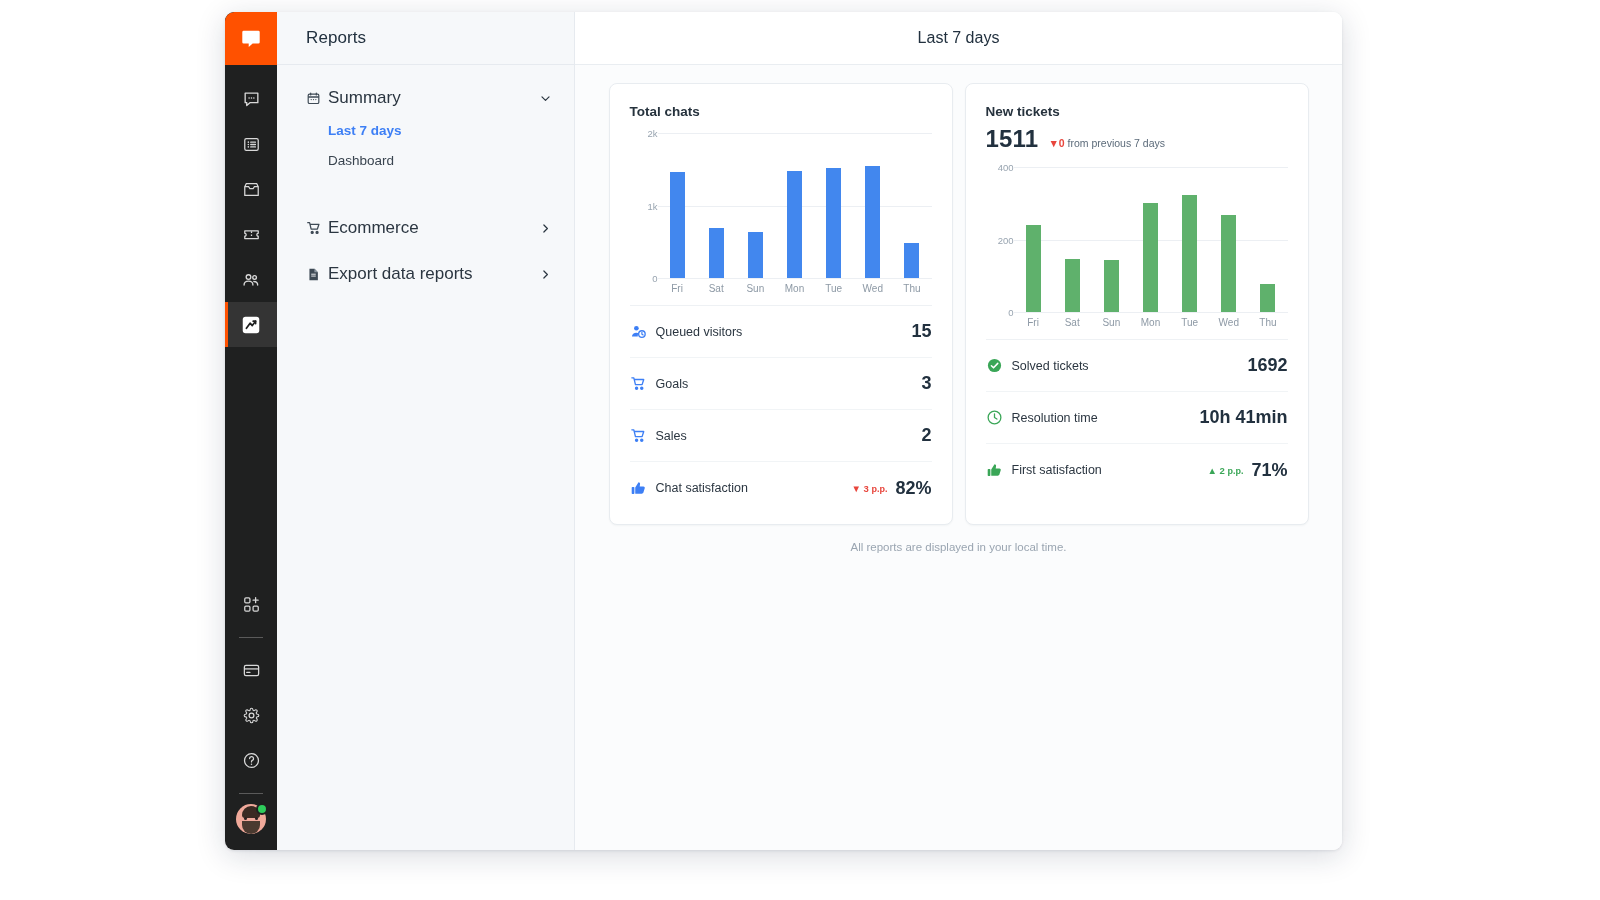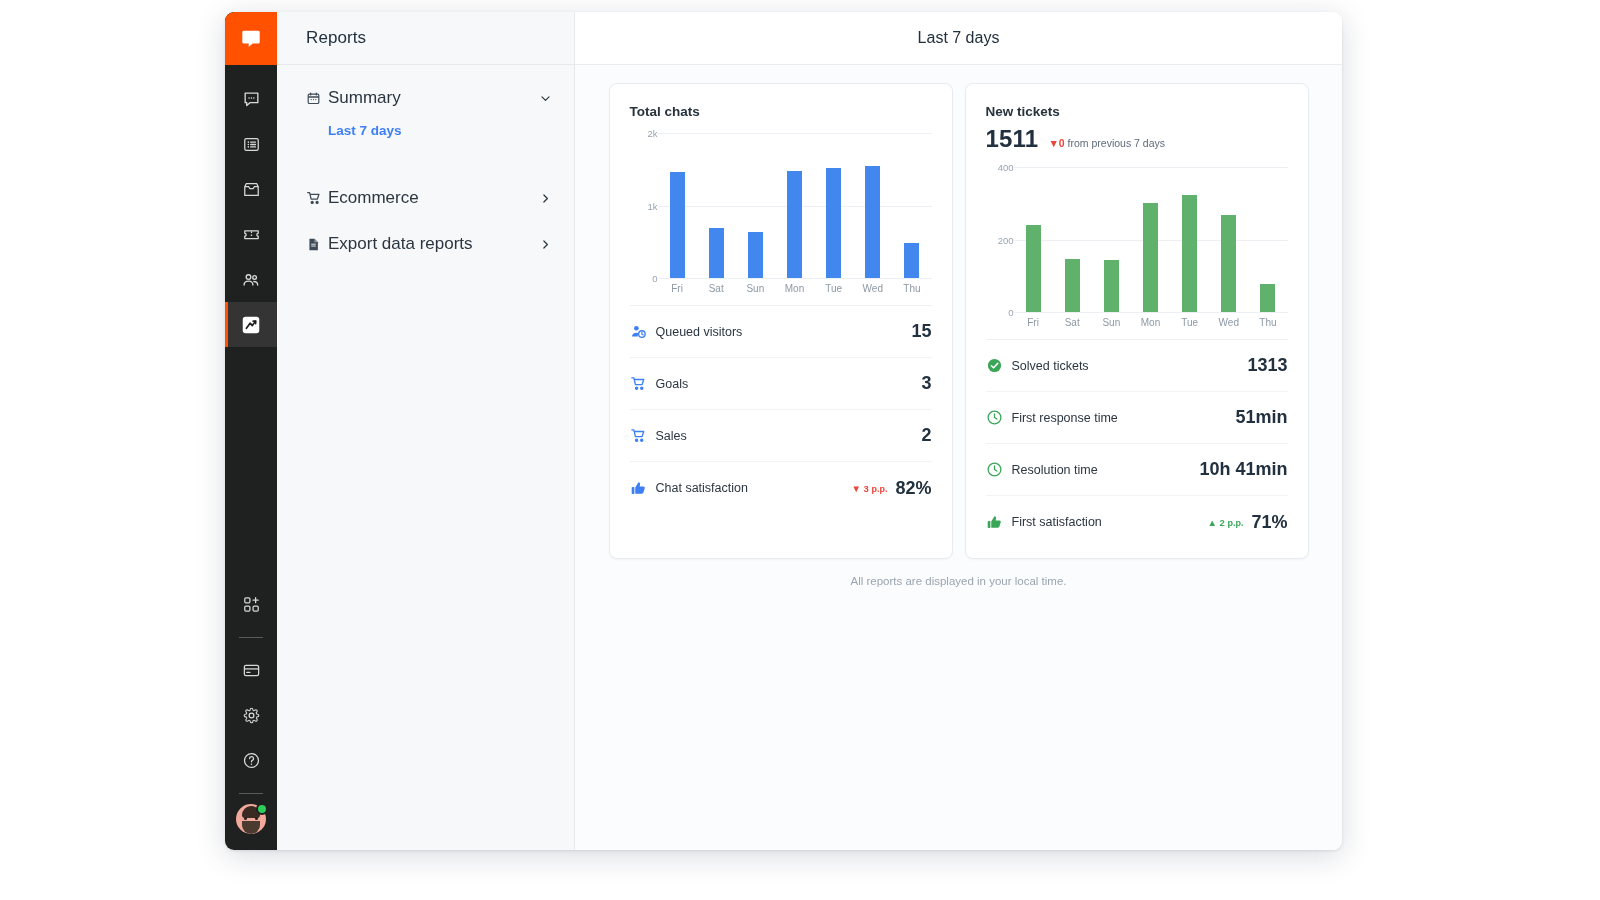--- a/index.html
+++ b/index.html
@@ -297,20 +297,23 @@
         <span class="nav-label">Summary</span>
         <span class="nav-chev">
           <svg width="13" height="13" viewBox="0 0 24 24" fill="none" stroke="#2b3641" stroke-width="2.2" stroke-linecap="round" stroke-linejoin="round">
               <path d="M5.5 9 12 15.5 18.5 9"></path>
             </svg>
         </span>
       </div>
       <div class="nav-sub active">
         <span>Last 7 days</span>
       </div>
+      <div class="nav-sub plain">
+        <span>Dashboard</span>
+      </div>
       <div class="nav-gap"></div>
 
       <div class="nav-gap"></div>
 
       <div class="nav-gap"></div>
 
       <div class="nav-row">
         <span class="nav-ico">
           <svg width="16" height="16" viewBox="0 0 24 24" fill="none" stroke="#3e4a55" stroke-width="1.9" stroke-linecap="round" stroke-linejoin="round">
             <path d="M2.6 4h2.8l2.3 9.6h9.4l2.3-7.2H6.2"></path>
@@ -514,41 +517,31 @@
 
           <div class="metrics">
             <div class="metric">
               <span class="metric-ico">
                 <svg width="17" height="17" viewBox="0 0 24 24">
                   <circle cx="12" cy="12" r="9.3" fill="#3aa657"></circle>
                   <path d="M7.6 12.3 10.6 15.3 16.6 9" fill="none" stroke="#fff" stroke-width="2.1" stroke-linecap="round" stroke-linejoin="round"></path>
                 </svg>
               </span>
               <span class="metric-label">Solved tickets</span>
-              <span class="metric-val">1313</span>
-            </div>
+              <span class="metric-val">1692</span>
+            </div>
+
 
             <div class="metric">
               <span class="metric-ico">
                 <svg width="17" height="17" viewBox="0 0 24 24" fill="none" stroke="#3aa657" stroke-width="1.8">
                   <circle cx="12" cy="12" r="9"></circle>
                   <path d="M12 6.8V12l3.4 2.2" stroke-linecap="round" stroke-linejoin="round"></path>
                 </svg>
               </span>
-              <span class="metric-label">First response time</span>
-              <span class="metric-val">51min</span>
-            </div>
-
-            <div class="metric">
-              <span class="metric-ico">
-                <svg width="17" height="17" viewBox="0 0 24 24" fill="none" stroke="#3aa657" stroke-width="1.8">
-                  <circle cx="12" cy="12" r="9"></circle>
-                  <path d="M12 6.8V12l3.4 2.2" stroke-linecap="round" stroke-linejoin="round"></path>
-                </svg>
-              </span>
               <span class="metric-label">Resolution time</span>
               <span class="metric-val">10h 41min</span>
             </div>
 
             <div class="metric">
               <span class="metric-ico">
                 <svg width="17" height="17" viewBox="0 0 24 24" fill="#3aa657">
                   <rect x="2.4" y="10" width="3.8" height="9.6" rx="1"></rect>
                   <path d="M7.4 10.6 12 3.2c1.5 0 2.4 1 2.2 2.5l-.5 3.3h5.2c1.4 0 2.3 1.2 1.9 2.5l-1.9 6.3c-.3 1-1.2 1.7-2.3 1.7H7.4z"></path>
                 </svg>

